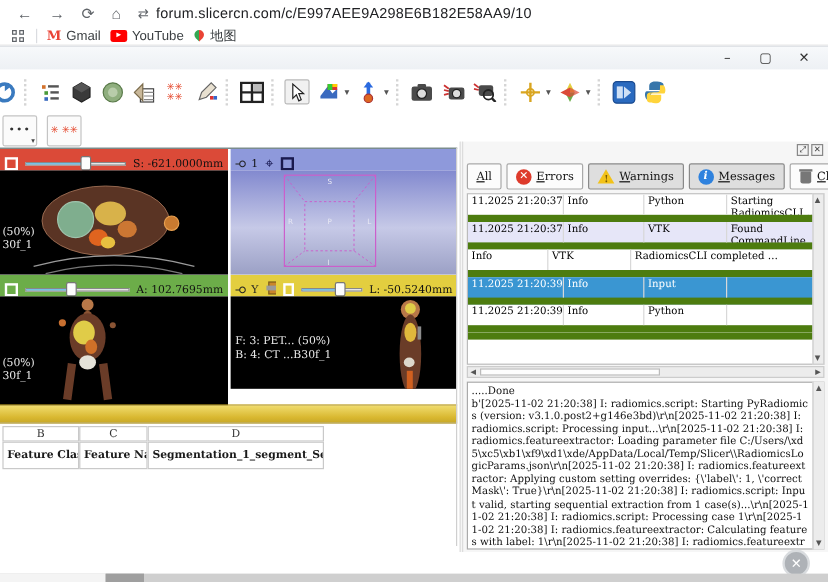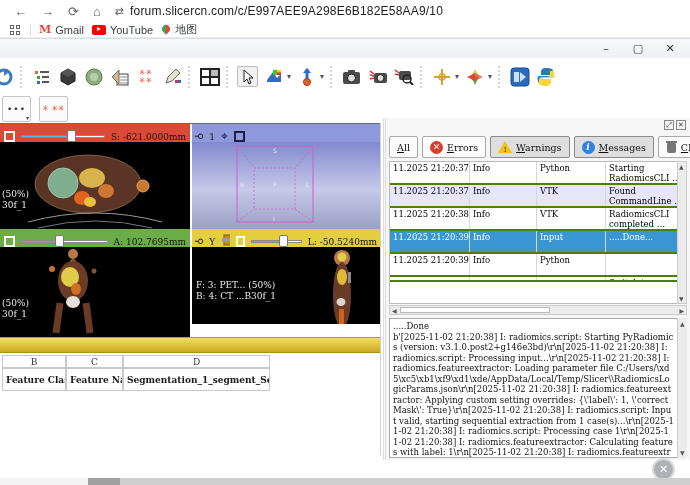--- a/index.html
+++ b/index.html
@@ -119,21 +119,21 @@
                font-weight:bold; }
   .ic-msg { width:13px; height:13px; border-radius:50%; background:#2f82de; color:#fff; font-size:9px;
             line-height:13px; text-align:center; font-style:italic; font-weight:bold; }
   .ic-trash { width:11px; height:12px; position:relative; }
   .ic-trash:before { content:""; position:absolute; top:2px; left:1px; width:9px; height:10px;
                      background:#777; border-radius:1px 1px 2px 2px; }
   .ic-trash:after { content:""; position:absolute; top:0; left:0; width:11px; height:2px; background:#777; }
 
   .ltable { position:absolute; top:43px; left:3px; right:3px; height:143px; background:#fff;
             border:1px solid #bbb; overflow:hidden; }
-  .lrow { display:flex; height:23px; border-bottom:2px solid #4d7c0f; background:#fff; }
+  .lrow { display:flex; height:23px; border-bottom:6px solid #4d7c0f; background:#fff; }
   .lrow.alt { background:#e6e6f8; }
   .lrow.sel { background:#3a96d2; color:#fff; }
   .lrow.partial { height:5px; overflow:hidden; }
   .lc { font-size:8.5px; padding:1px 2px 0 3px; overflow:hidden; white-space:nowrap;
         border-right:1px solid #d8d8d8; line-height:10px; }
   .lc.time { width:80px; } .lc.lvl { width:67px; } .lc.org { width:69px; }
   .lc.msg { flex:1; white-space:normal; }
   .vsb { position:absolute; top:43px; right:-7px; width:10px; height:143px; background:#ececec;
          border:1px solid #ccc; font-size:6px; color:#555; text-align:center;
          font-family:"DejaVu Sans",sans-serif; }
@@ -522,30 +522,28 @@
           <span class="lc org">Python</span>
           <span class="lc msg">Starting RadiomicsCLI …</span>
       </div>
       <div class="lrow alt">
         <span class="lc time">11.2025 21:20:37</span>
           <span class="lc lvl">Info</span>
           <span class="lc org">VTK</span>
           <span class="lc msg">Found CommandLine …</span>
       </div>
       <div class="lrow">
-        <span class="lc time">11.2025 21:20:38</span>
           <span class="lc lvl">Info</span>
           <span class="lc org">VTK</span>
           <span class="lc msg">RadiomicsCLI completed …</span>
       </div>
       <div class="lrow sel">
         <span class="lc time">11.2025 21:20:39</span>
           <span class="lc lvl">Info</span>
           <span class="lc org">Input</span>
-          <span class="lc msg">.....Done...</span>
       </div>
       <div class="lrow">
         <span class="lc time">11.2025 21:20:39</span>
           <span class="lc lvl">Info</span>
           <span class="lc org">Python</span>
       </div>
       <div class="lrow partial">
         <span class="lc time"></span>
           <span class="lc lvl"></span>
           <span class="lc org"></span>

